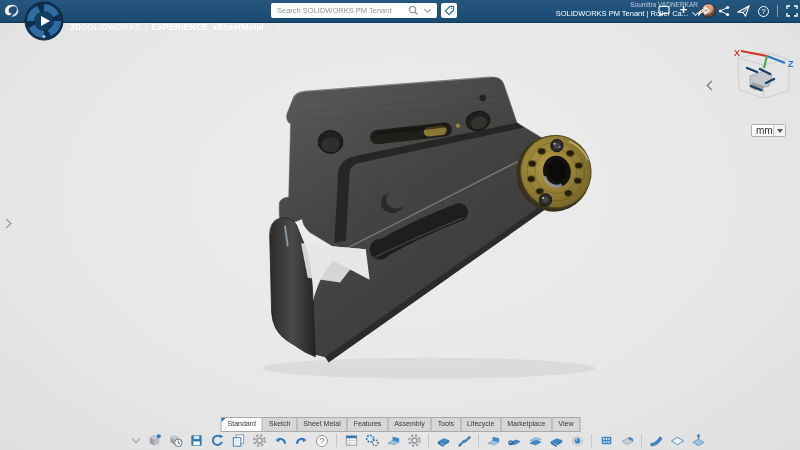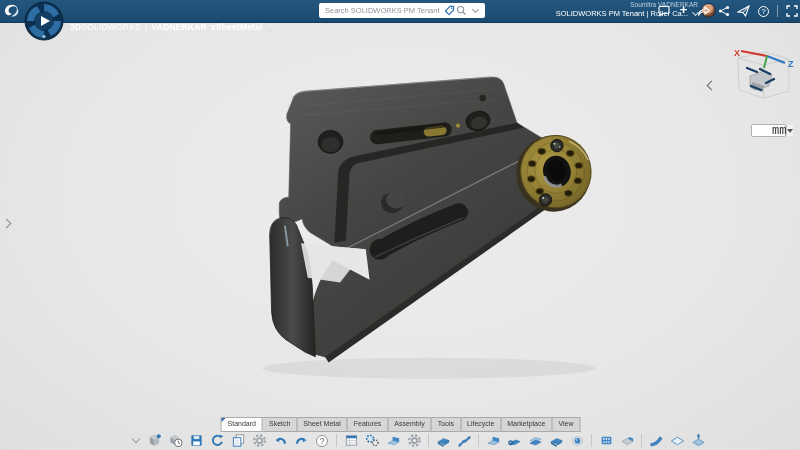--- a/index.html
+++ b/index.html
@@ -12,21 +12,21 @@
   .compass{position:absolute;left:24px;top:1px;width:40px;height:40px;z-index:40;}
   .brand{position:absolute;left:70px;top:0;height:32px;display:flex;align-items:flex-end;
          color:#fff;font-size:8.5px;letter-spacing:.2px;white-space:nowrap;}
   .brand b{font-weight:bold;}
   .brand .lt{font-weight:normal;opacity:.95;}
   .brand .sep{margin:0 4px;opacity:.8;}
   .brand .mod{margin-left:4px;font-weight:bold;}
   .chev{display:inline-block;width:4px;height:4px;border-right:1px solid #cfe0ee;
         border-bottom:1px solid #cfe0ee;transform:rotate(45deg);margin:-2px 0 0 5px;}
   .search{position:absolute;left:271px;top:3px;width:166px;height:15px;background:#fff;
-          border-radius:2px;display:flex;align-items:center;padding:0 3px 0 6px;box-sizing:border-box;margin-left:48px;}
+          border-radius:2px;display:flex;align-items:center;padding:0 3px 0 6px;box-sizing:border-box;}
   .search .ph{flex:1;font-size:7.5px;color:#8d959c;overflow:hidden;white-space:nowrap;}
   .search svg{flex:none;}
   .schev{width:4px;height:4px;border-right:1px solid #8d959c;border-bottom:1px solid #8d959c;
          transform:rotate(45deg);margin:-2px 4px 0 6px;}
   .tagbtn{position:absolute;left:441px;top:3px;width:16px;height:15px;background:#fff;
           border-radius:2px;display:flex;align-items:center;justify-content:center;}
   .userblock{position:absolute;right:102px;top:1px;text-align:right;color:#fff;line-height:1.25;}
   .uname{font-size:6.5px;color:#b9cddd;}
   .utenant{font-size:7.5px;display:flex;align-items:center;justify-content:flex-end;}
   .avatar{position:absolute;right:84px;top:3px;width:15px;height:15px;border-radius:50%;
@@ -44,21 +44,21 @@
   .model-svg{position:absolute;top:0;left:0;width:800px;height:428px;}
   .lchev{position:absolute;left:3px;top:198px;width:6px;height:6px;border-top:1.5px solid #8a8a8a;
          border-right:1.5px solid #8a8a8a;transform:rotate(45deg);}
   
   .navzone{position:absolute;right:0;top:18px;width:100px;height:105px;}
   .nchev{position:absolute;left:8px;top:42px;width:6px;height:6px;border-top:1.5px solid #666;
          border-left:1.5px solid #666;transform:rotate(-45deg);}
   .cube-svg{position:absolute;right:2px;top:0;width:98px;height:84px;}
   .units{position:absolute;right:14px;top:84px;width:35px;height:13px;background:#fff;
          border:1px solid #b0b0b0;border-radius:2px;display:flex;align-items:center;box-sizing:border-box;}
-  .units .uval{flex:1;font-size:12px;color:#333;padding-left:20px;font-family:Liberation Mono, monospace;}
+  .units .uval{flex:1;font-size:10px;color:#333;padding-left:4px;}
   .units .uarrowbox{width:11px;height:100%;border-left:1px solid #c9c9c9;display:flex;
                     align-items:center;justify-content:center;background:#f2f2f2;}
   .uarrow{width:0;height:0;border-left:3px solid transparent;border-right:3px solid transparent;
           border-top:4px solid #555;}
   
   .tabsbar{position:absolute;bottom:18px;left:50%;transform:translateX(-50%);display:flex;z-index:10;}
   .tab{position:relative;background:#d6d6d6;border:1px solid #a9a9a9;margin-right:-1px;
        padding:0 6px;height:13px;line-height:12px;font-size:7px;color:#3a3a3a;white-space:nowrap;}
   .tab.active{background:#fdfdfd;z-index:2;}
   .tab.active::before{content:"";position:absolute;top:0;left:0;width:0;height:0;
@@ -91,21 +91,21 @@
       <path d="M20,37 A17,17 0 0 1 5,27 L12,23 A9,9 0 0 0 20,29 Z" fill="#2e6da4"></path>
       <path d="M3,20 A17,17 0 0 1 13,5 L17,12 A9,9 0 0 0 11,20 Z" fill="#2e6da4"></path>
       <circle cx="20" cy="20" r="9.5" fill="#123f63" stroke="#0a2740" stroke-width=".6"></circle>
       <path d="M17,15 L26,20 L17,25 Z" fill="#fff"></path>
       <circle cx="20" cy="35.5" r="1.6" fill="#9fc4e2"></circle>
     </svg>
     <div class="brand">
       <b>3D</b>
         <span class="lt">SOLIDWORKS</span>
         <span class="sep">|</span>
-        <b>VADNERKAR</b>
+        <b>EXPERIENCE</b>
         <span class="mod">xSheetMetal</span>
       <span class="chev"></span>
     </div>
 
     <div class="search">
       <span class="ph">Search SOLIDWORKS PM Tenant</span>
       <svg width="11" height="11" viewBox="0 0 12 12">
         <circle cx="5" cy="5" r="3.4" fill="none" stroke="#8d959c" stroke-width="1.2"></circle>
         <line x1="7.6" y1="7.6" x2="10.5" y2="10.5" stroke="#8d959c" stroke-width="1.3"></line>
       </svg>

